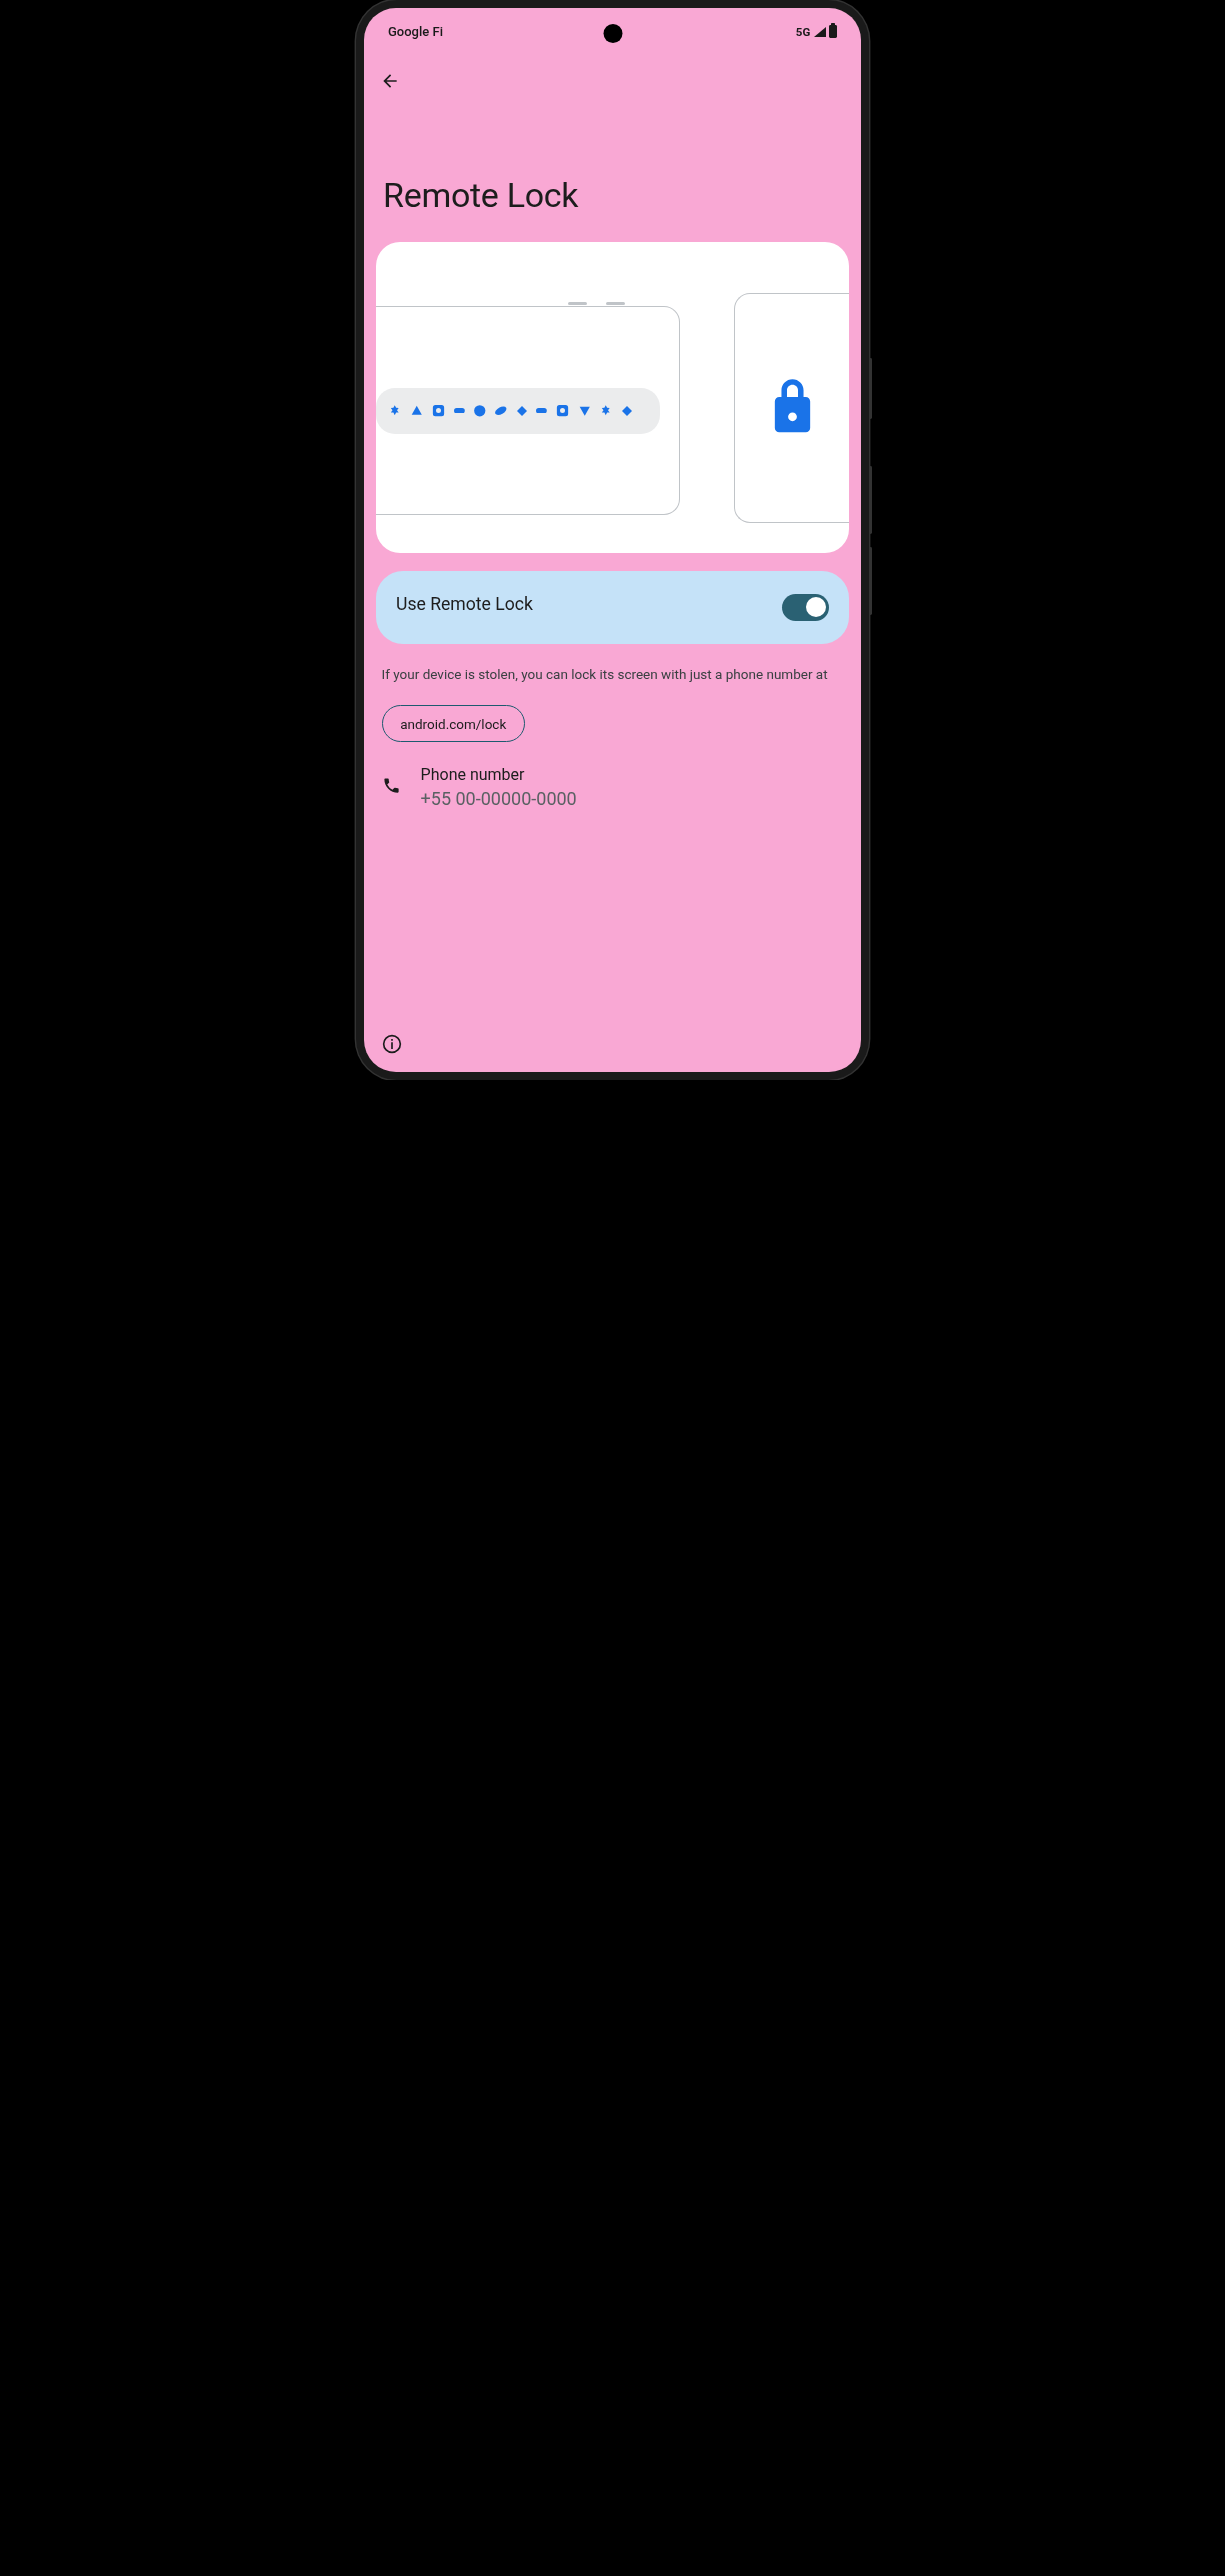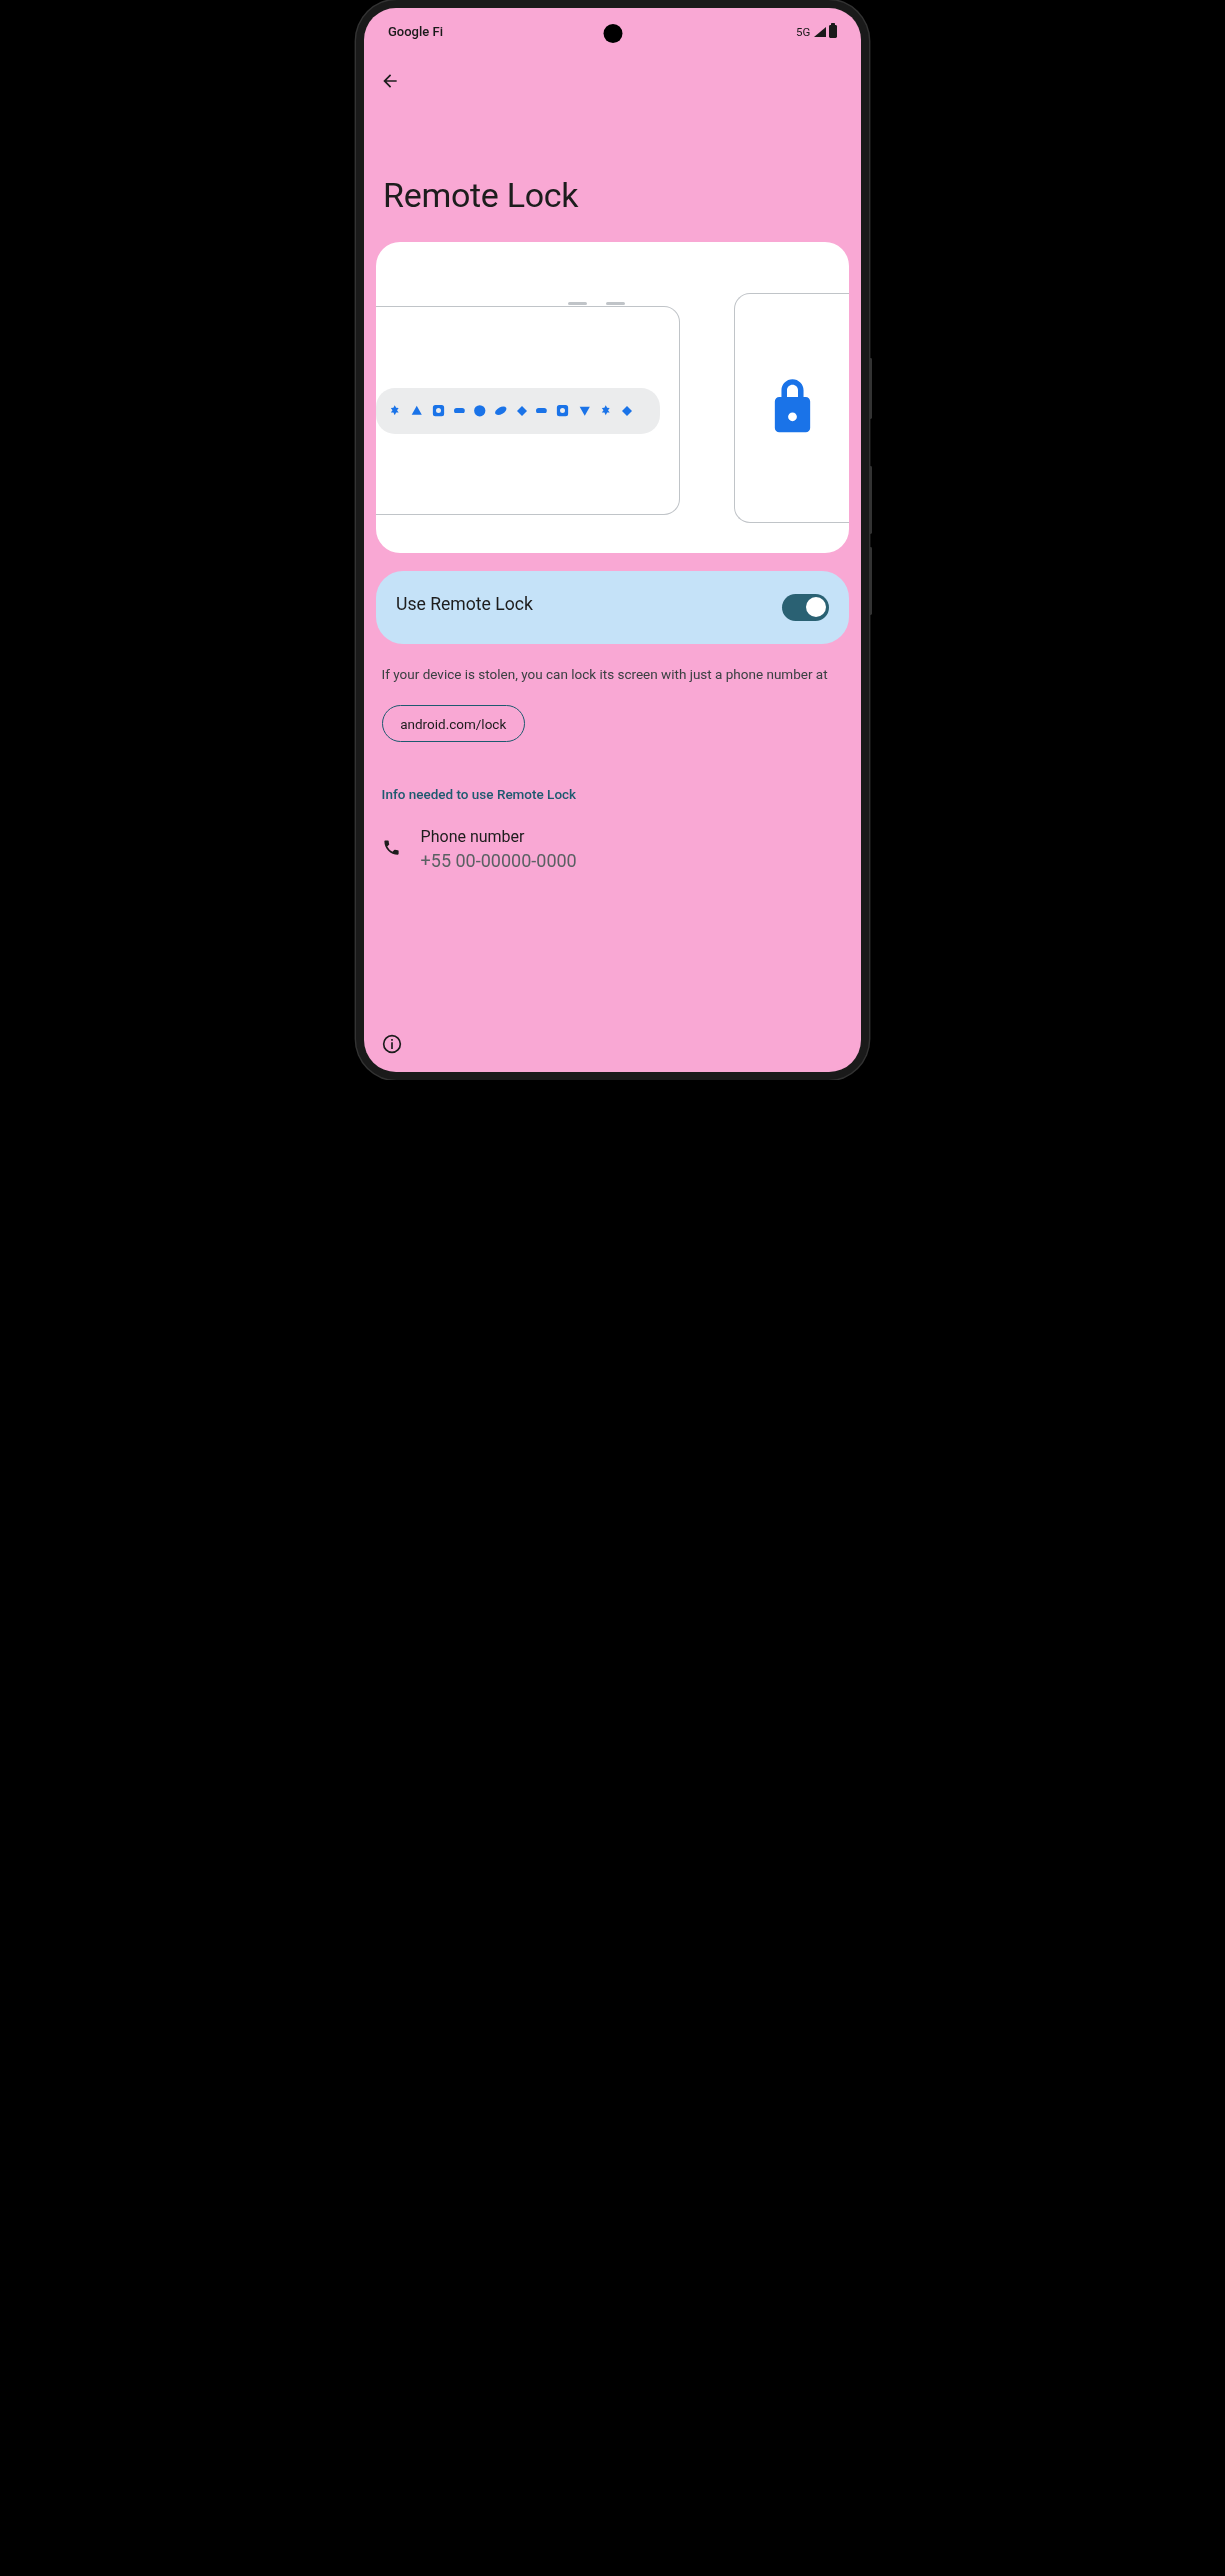--- a/index.html
+++ b/index.html
@@ -46,21 +46,21 @@
       font-size: 13px;
       font-weight: 500;
       color: #1a1a1a;
     }
     .status-left { font-weight: 500; }
     .status-right {
       display: flex;
       align-items: center;
       gap: 2.7px;
     }
-    .status-5g { font-size: 11.5px; font-weight: 400; margin-right: 1.4px; }
+    .status-5g { font-size: 11.5px; font-weight: 700; margin-right: 1.4px; }
     .signal-icon {
       width: 0;
       height: 0;
       border-left: 12px solid transparent;
       border-bottom: 10.8px solid #1a1a1a;
     }
     .battery-icon {
       width: 8px;
       height: 13.5px;
       background: #1a1a1a;
@@ -348,21 +348,20 @@
       <span class="toggle-label">Use Remote Lock</span>
       <div class="toggle-switch">
         <div class="toggle-knob"></div>
       </div>
     </div>
 
     <p class="description-text">If your device is stolen, you can lock its screen with just a phone number at</p>
 
     <span class="url-chip">android.com/lock</span>
 
-    <div class="section-header">Info needed to use Remote Lock</div>
 
     <div class="list-item">
       <span class="list-icon">
         <svg viewBox="0 0 24 24">
             <path fill="#1d1d1d" d="M6.62 10.79a15.05 15.05 0 006.59 6.59l2.2-2.2a1 1 0 011.01-.24c1.12.37 2.33.57 3.58.57a1 1 0 011 1V20a1 1 0 01-1 1C10.61 21 3 13.39 3 4a1 1 0 011-1h3.5a1 1 0 011 1c0 1.25.2 2.46.57 3.58a1 1 0 01-.24 1.01l-2.21 2.2z"></path>
           </svg>
       </span>
       <div class="list-content">
         <div class="list-title">Phone number</div>
         <div class="list-subtitle">+55 00-00000-0000</div>

